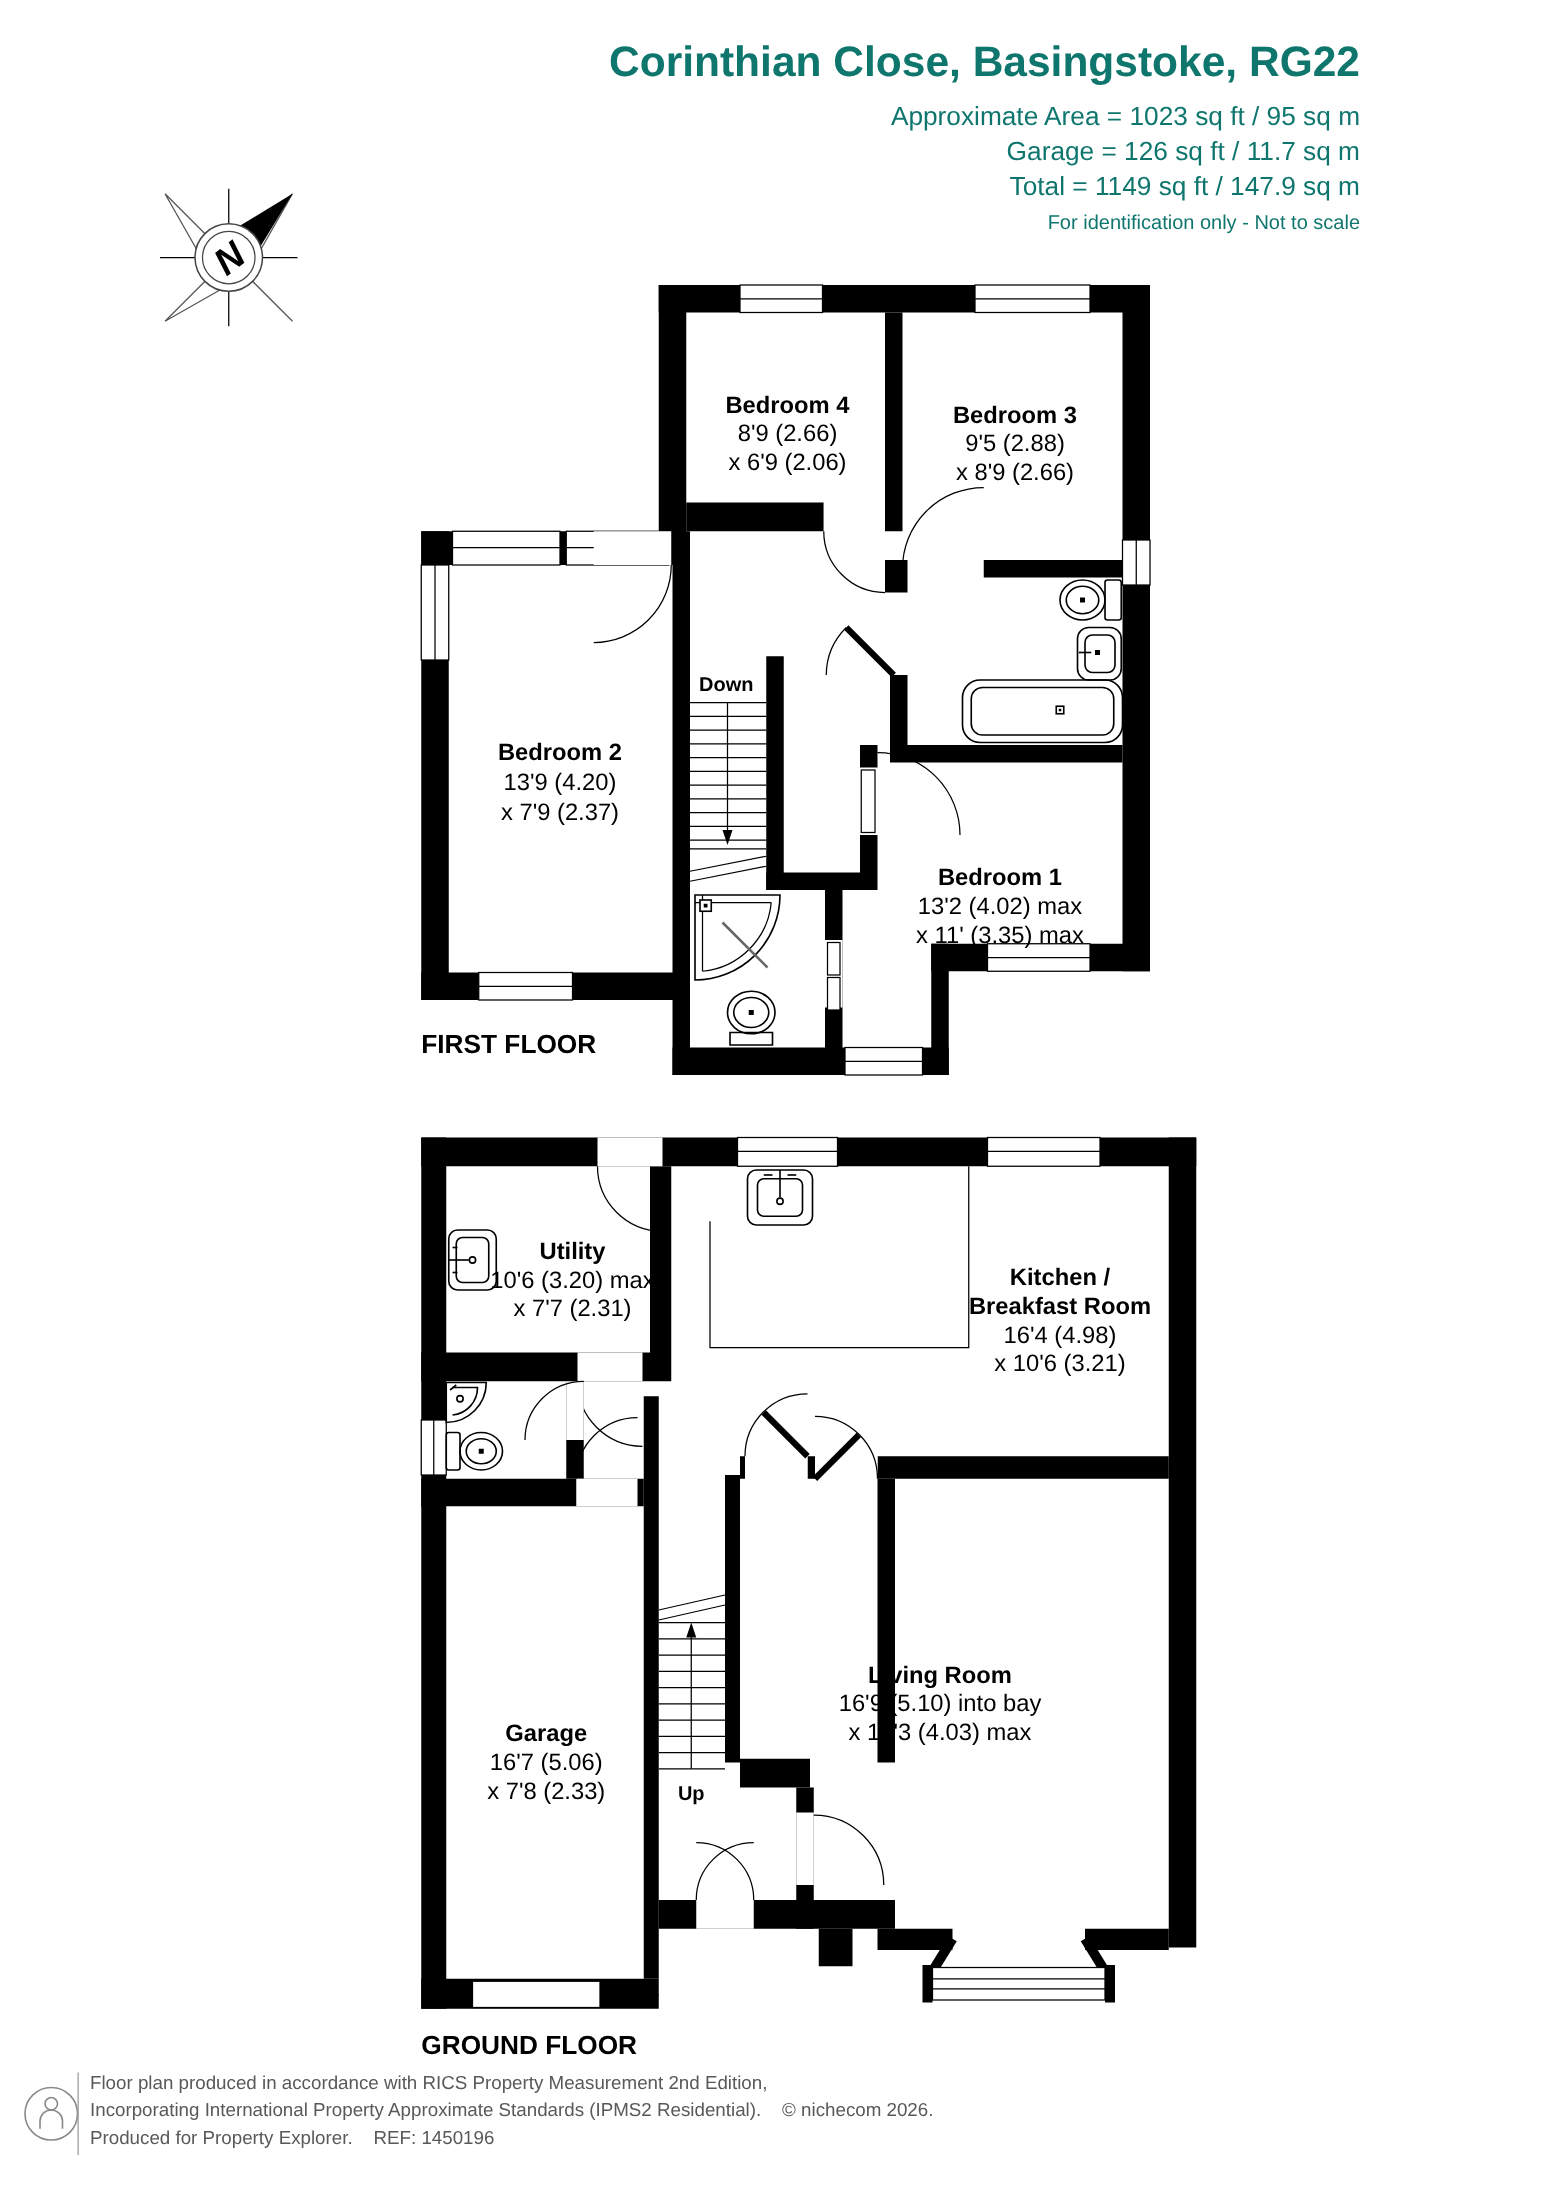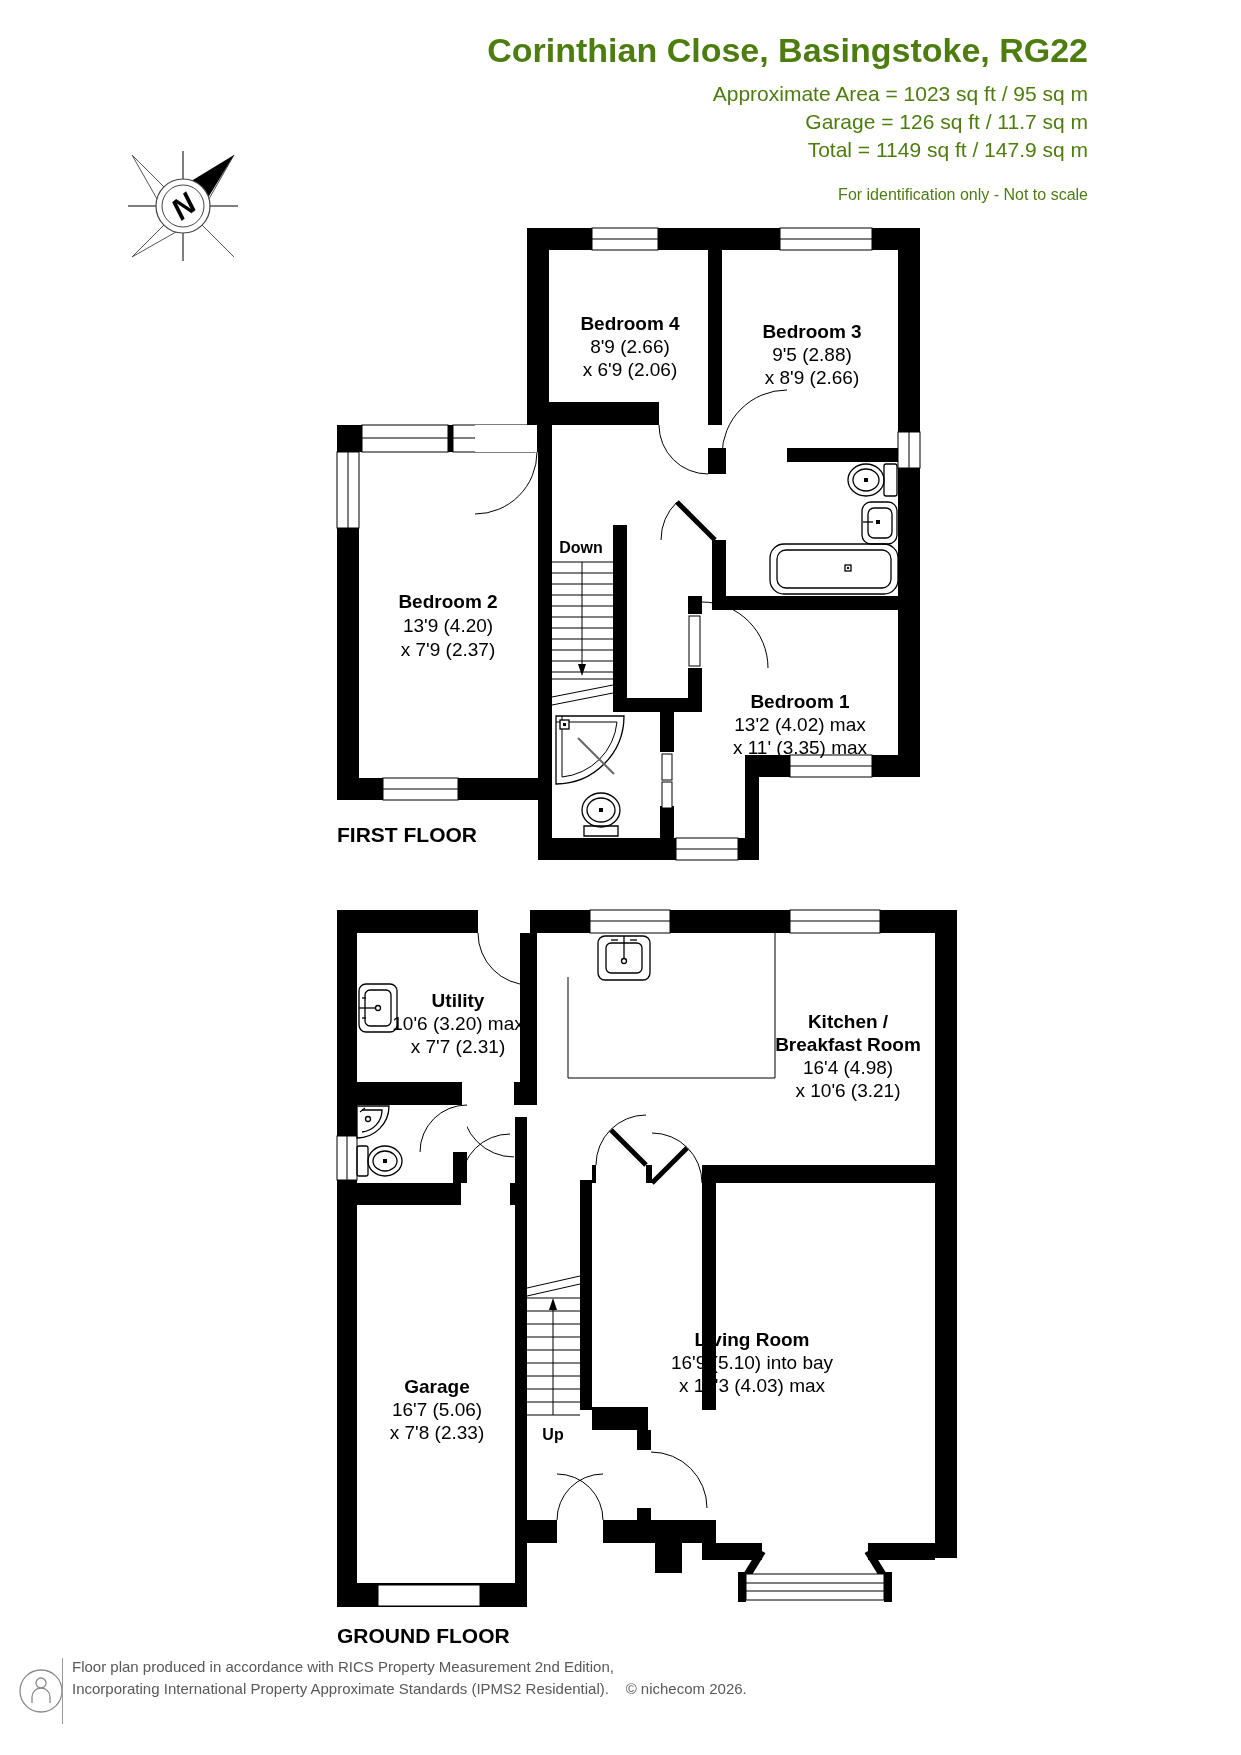--- a/index.html
+++ b/index.html
@@ -1,21 +1,21 @@
 <!DOCTYPE html>
 <html><head>
 <meta charset="utf-8">
 <style>
   html,body{margin:0;padding:0;background:#fff;}
   .canvas{position:relative;width:1241px;height:1755px;background:#fff;overflow:hidden;
           font-family:"Liberation Sans", sans-serif;}
-  .header{position:absolute;top:30px;right:153px;text-align:right;color:#4d7c0f;}
+  .header{position:absolute;top:30px;right:153px;text-align:right;color:#0f766e;}
   .header .title{font-size:34px;font-weight:bold;line-height:40px;margin:0 0 10px 0;}
   .header .area-line{font-size:21px;line-height:28px;}
-  .header .disclaimer{font-size:16px;line-height:20px;margin-top:21px;}
+  .header .disclaimer{font-size:16px;line-height:20px;margin-top:5px;}
   .footer{position:absolute;left:0;top:1656px;width:1241px;}
   .footer-text{position:absolute;left:72px;top:0;font-size:15px;line-height:22px;color:#58595b;}
   .footer-divider{position:absolute;left:62px;top:2px;width:1px;height:66px;background:#9a9a9a;}
   .plan-svg{position:absolute;left:0;top:0;}
   svg text{font-family:"Liberation Sans", sans-serif;fill:#000;}
   .room-name{font-size:19px;font-weight:bold;}
   .room-dim{font-size:19px;}
   .floor-label{font-size:21px;font-weight:bold;}
   .stair-label{font-size:16px;font-weight:bold;}
   .wall{fill:#000;}
@@ -311,16 +311,20 @@
       <circle cx="23" cy="15" r="5" fill="none" stroke="#8a8a8a" stroke-width="1.3"></circle>
       <path d="M14,35 v-6 a9,9 0 0 1 18,0 v6" fill="none" stroke="#8a8a8a" stroke-width="1.3"></path>
     </svg>
     <div class="footer-divider"></div>
     <div class="footer-text">
       <div>Floor plan produced in accordance with RICS Property Measurement 2nd Edition,</div>
       <div>
         <span>Incorporating International Property Approximate Standards (IPMS2 Residential).</span>&nbsp;&nbsp;&nbsp;
         <span>© nichecom 2026.</span>
       </div>
+      <div>
+        <span>Produced for Property Explorer.</span>&nbsp;&nbsp;&nbsp;
+        <span>REF: 1450196</span>
+      </div>
     </div>
   </div>
 
 </div>
 
 </body></html>

